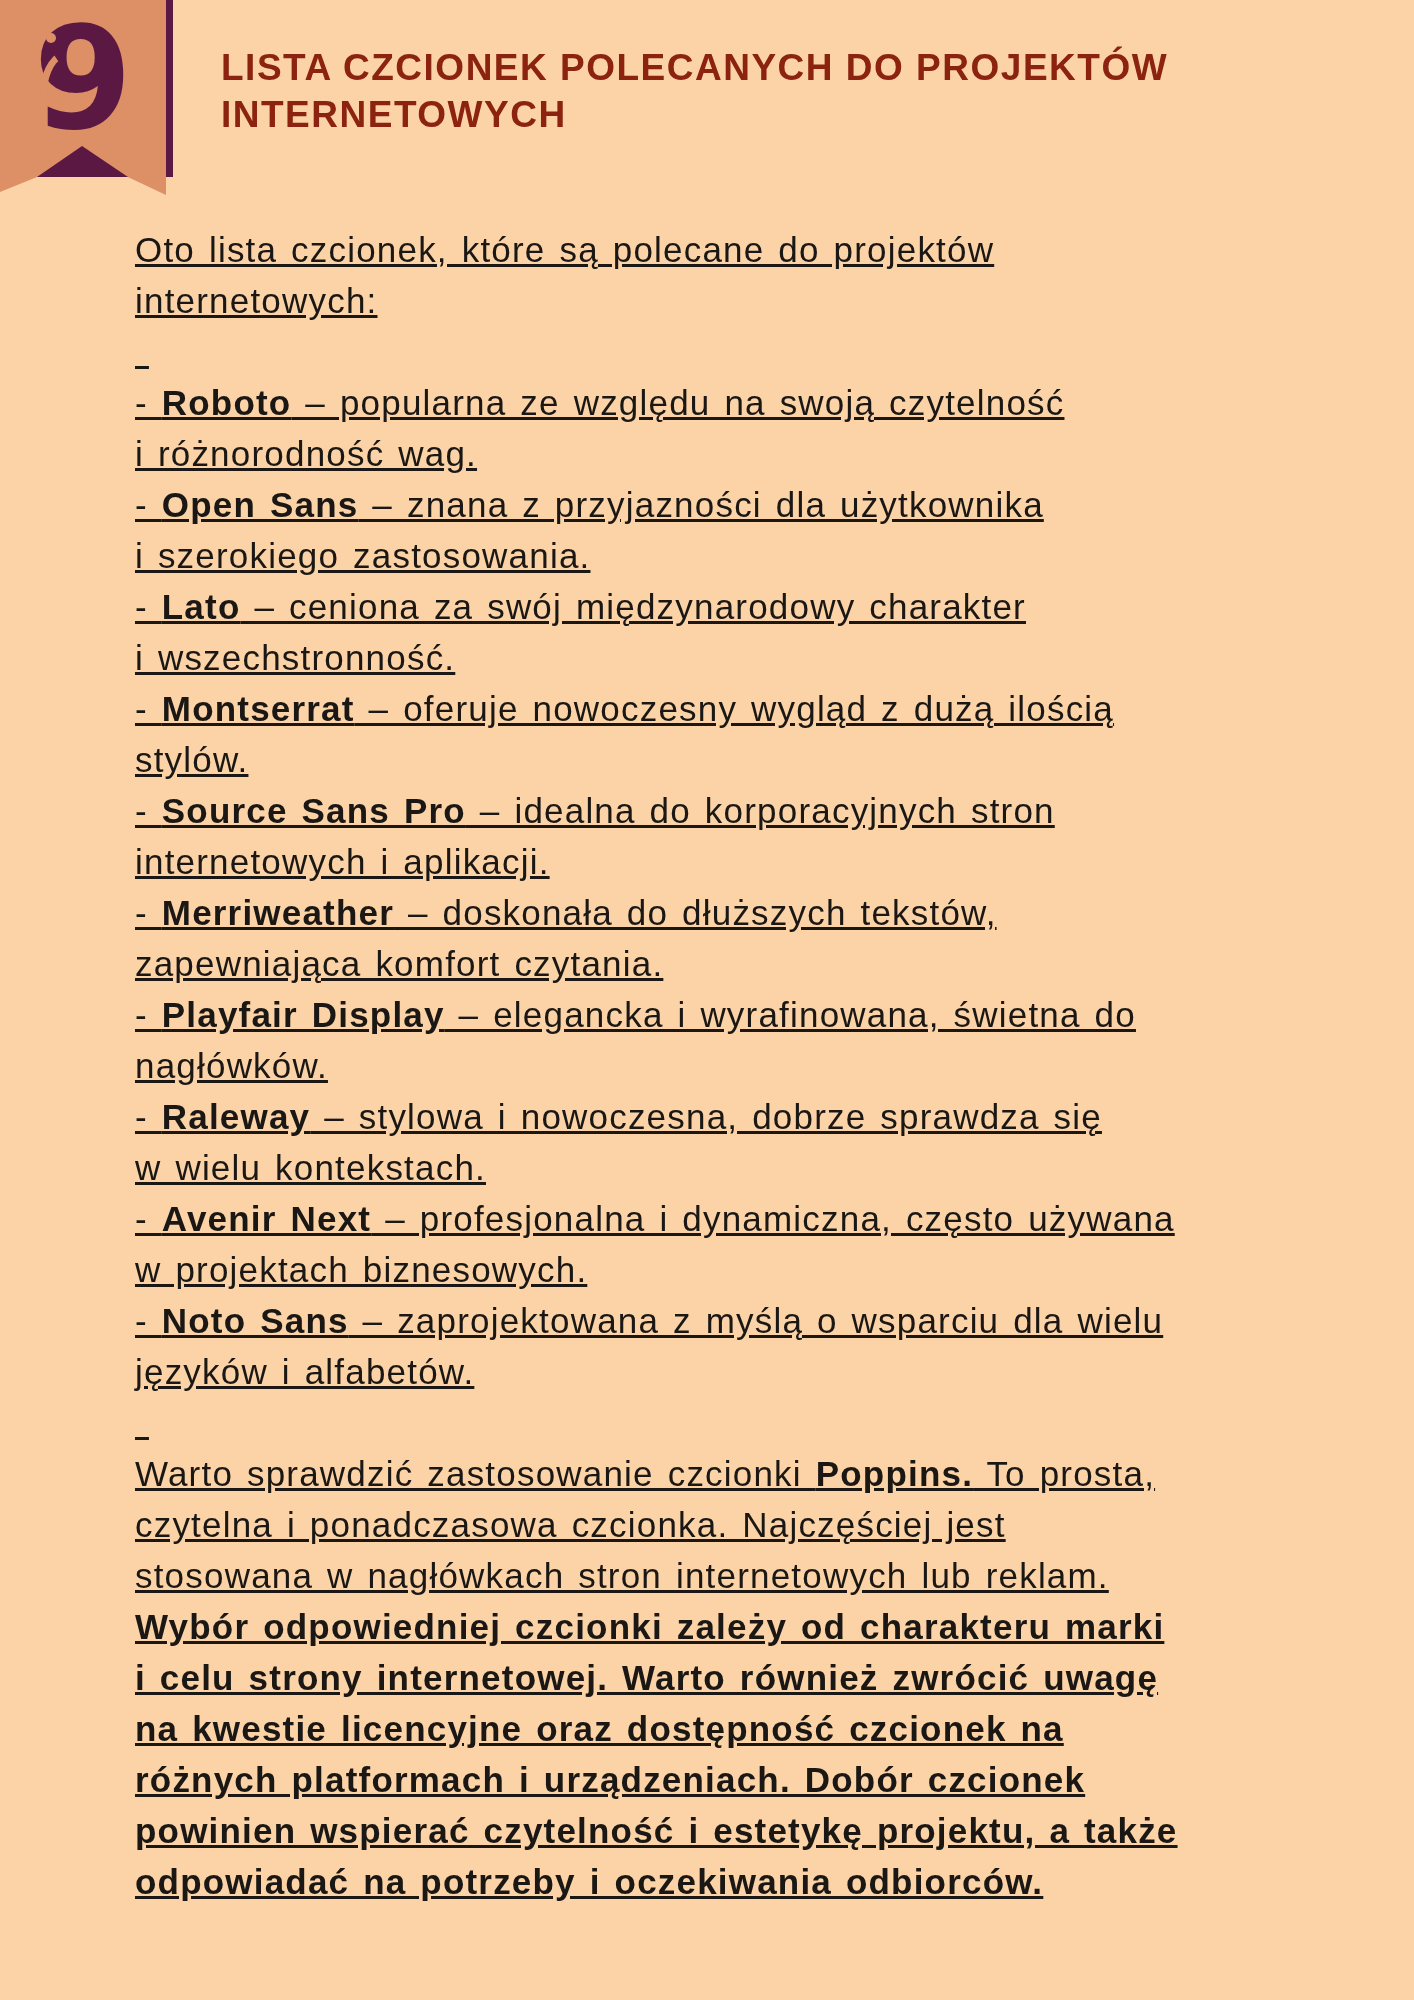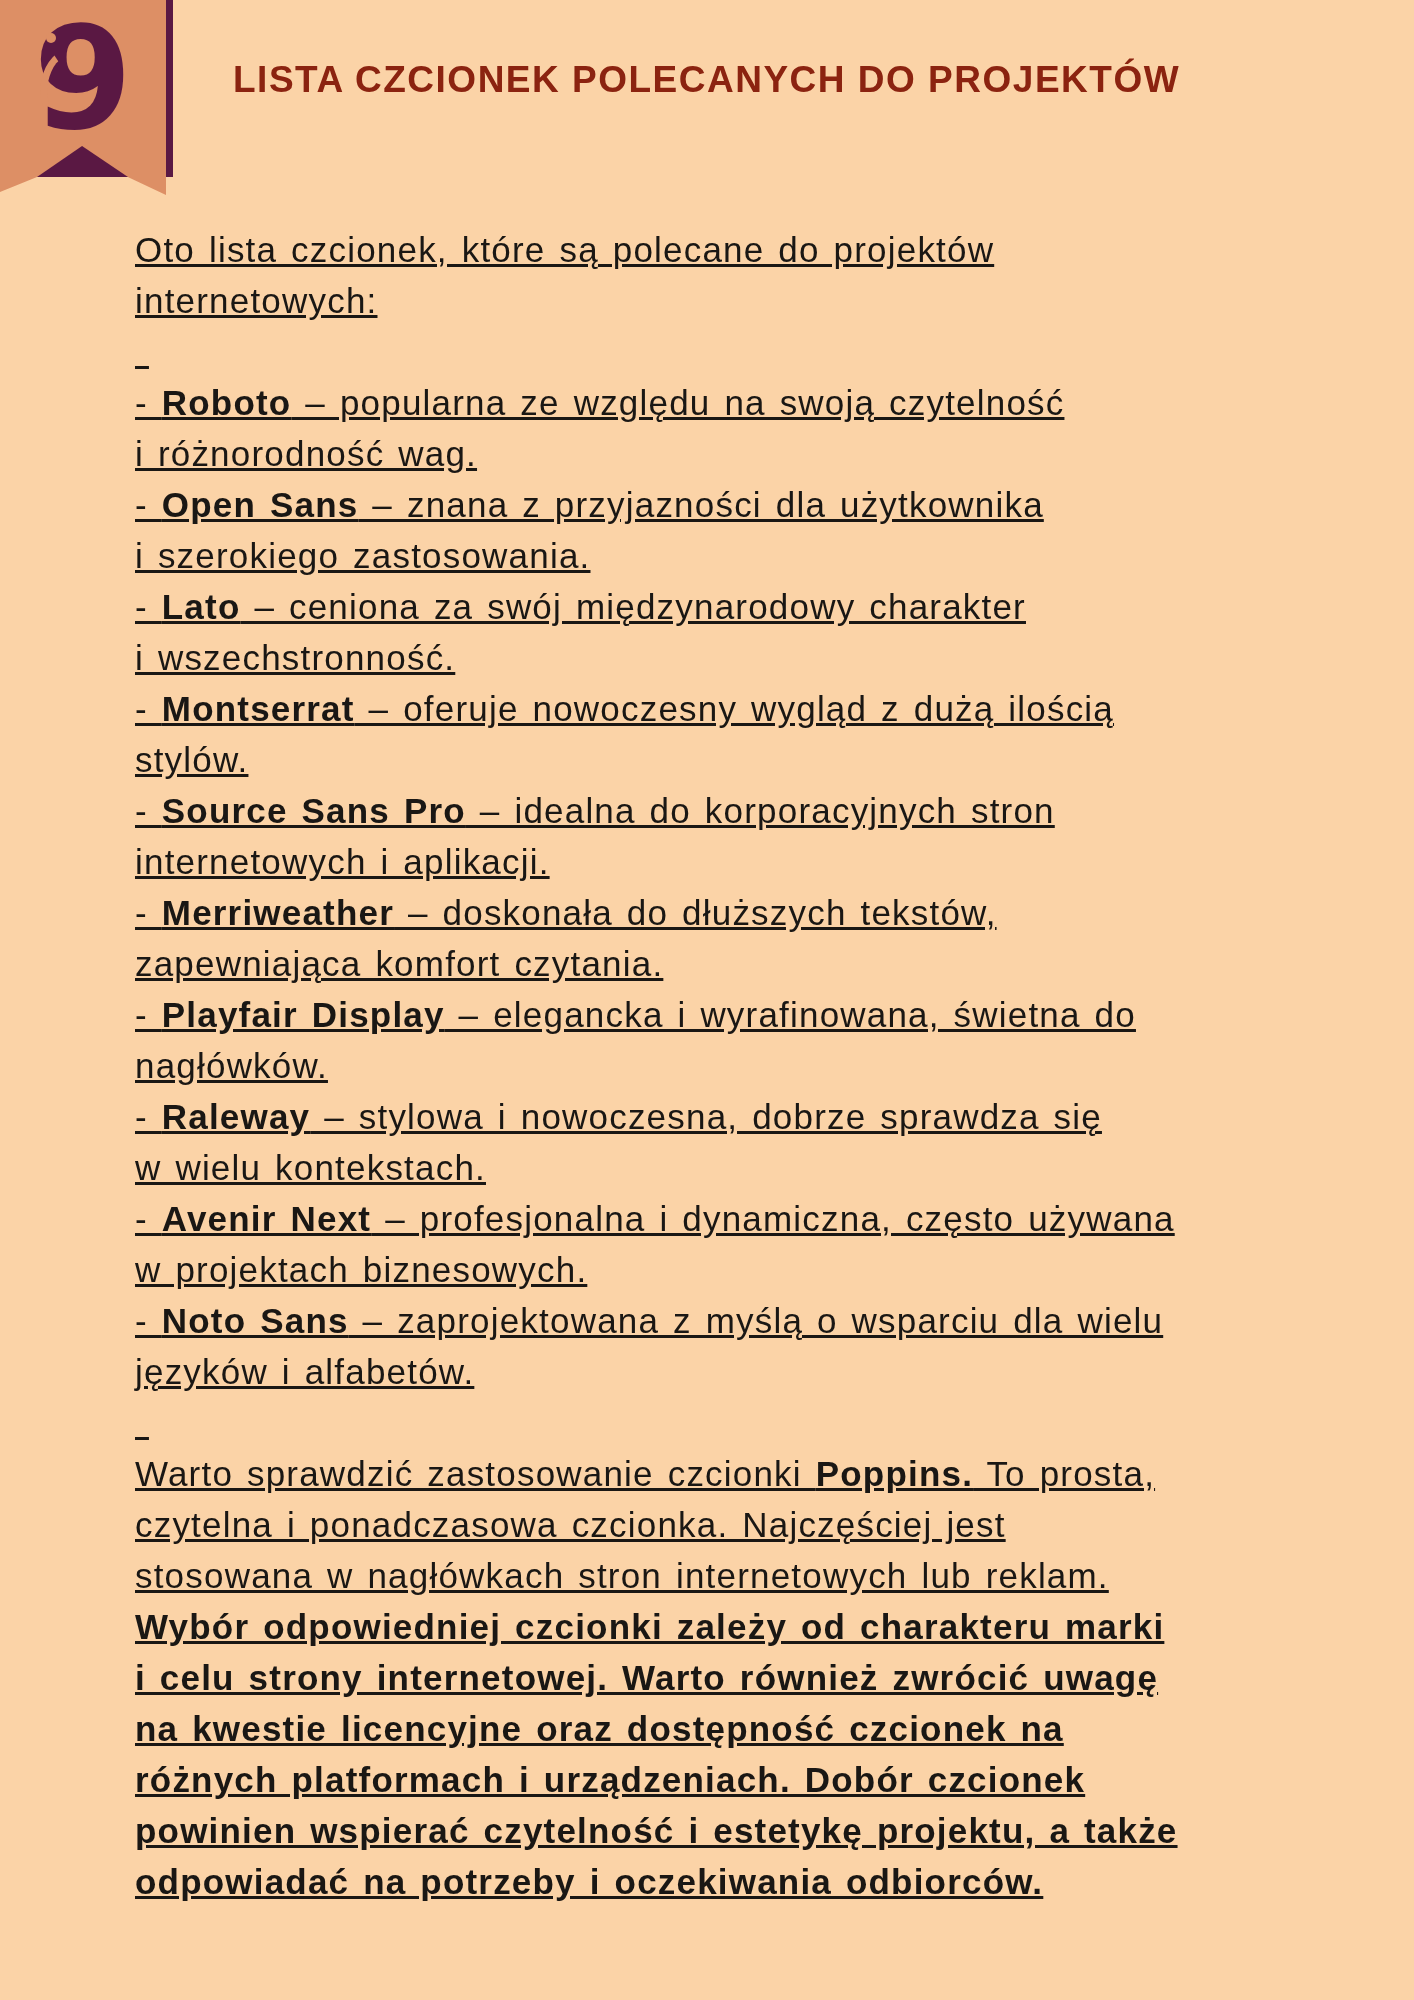--- a/index.html
+++ b/index.html
@@ -40,21 +40,21 @@
     border-left:7px solid var(--ribbon, #DD8F65);
     border-radius:50%;
     transform: rotate(12deg);
   }
   .vbar {
     position:absolute; left:166px; top:0; width:7px; height:177px;
     background: var(--accent, #5A1843);
   }
   
   h1.title {
-    position:absolute; left:217px; top:40px; margin:16px;
+    position:absolute; left:217px; top:40px; margin:4px;
     width:1120px;
     font-size:37px; line-height:47px;
     font-weight:bold; letter-spacing:1.5px;
     color: var(--heading, #8B2310);
   }
   
   .body-text {
     position:absolute; left:135px; top:224px;
     font-size:35px; line-height:51px;
     letter-spacing:1.2px; word-spacing:3px;
@@ -71,17 +71,17 @@
 
   <div>
     <div class="ribbon"></div>
     <div class="ribbon-notch"></div>
     <div class="badge-number">9</div>
     <div class="shine-dot"></div>
     <div class="shine-arc"></div>
     <div class="vbar"></div>
   </div>
 
-  <h1 class="title"><span>LISTA CZCIONEK POLECANYCH DO PROJEKTÓW</span><br></h1>
+  <h1 class="title"><span>LISTA CZCIONEK POLECANYCH DO PROJEKTÓW</span><br><span>INTERNETOWYCH</span></h1>
 
   <div class="body-text" id="body-text"><div class="line"><span>Oto lista czcionek, które są polecane do projektów</span></div><div class="line"><span>internetowych:</span></div><div class="line">&nbsp;</div><div class="line"><span>- </span><span class="b">Roboto</span><span> – popularna ze względu na swoją czytelność</span></div><div class="line"><span>i różnorodność wag.</span></div><div class="line"><span>- </span><span class="b">Open Sans</span><span> – znana z przyjazności dla użytkownika</span></div><div class="line"><span>i szerokiego zastosowania.</span></div><div class="line"><span>- </span><span class="b">Lato</span><span> – ceniona za swój międzynarodowy charakter</span></div><div class="line"><span>i wszechstronność.</span></div><div class="line"><span>- </span><span class="b">Montserrat</span><span> – oferuje nowoczesny wygląd z dużą ilością</span></div><div class="line"><span>stylów.</span></div><div class="line"><span>- </span><span class="b">Source Sans Pro</span><span> – idealna do korporacyjnych stron</span></div><div class="line"><span>internetowych i aplikacji.</span></div><div class="line"><span>- </span><span class="b">Merriweather</span><span> – doskonała do dłuższych tekstów,</span></div><div class="line"><span>zapewniająca komfort czytania.</span></div><div class="line"><span>- </span><span class="b">Playfair Display</span><span> – elegancka i wyrafinowana, świetna do</span></div><div class="line"><span>nagłówków.</span></div><div class="line"><span>- </span><span class="b">Raleway</span><span> – stylowa i nowoczesna, dobrze sprawdza się</span></div><div class="line"><span>w wielu kontekstach.</span></div><div class="line"><span>- </span><span class="b">Avenir Next</span><span> – profesjonalna i dynamiczna, często używana</span></div><div class="line"><span>w projektach biznesowych.</span></div><div class="line"><span>- </span><span class="b">Noto Sans</span><span> – zaprojektowana z myślą o wsparciu dla wielu</span></div><div class="line"><span>języków i alfabetów.</span></div><div class="line">&nbsp;</div><div class="line"><span>Warto sprawdzić zastosowanie czcionki </span><span class="b">Poppins.</span><span> To prosta,</span></div><div class="line"><span>czytelna i ponadczasowa czcionka. Najczęściej jest</span></div><div class="line"><span>stosowana w nagłówkach stron internetowych lub reklam.</span></div><div class="line"><span class="b">Wybór odpowiedniej czcionki zależy od charakteru marki</span></div><div class="line"><span class="b">i celu strony internetowej. Warto również zwrócić uwagę</span></div><div class="line"><span class="b">na kwestie licencyjne oraz dostępność czcionek na</span></div><div class="line"><span class="b">różnych platformach i urządzeniach. Dobór czcionek</span></div><div class="line"><span class="b">powinien wspierać czytelność i estetykę projektu, a także</span></div><div class="line"><span class="b">odpowiadać na potrzeby i oczekiwania odbiorców.</span></div></div>
 
 </div>
 
 </body></html>

